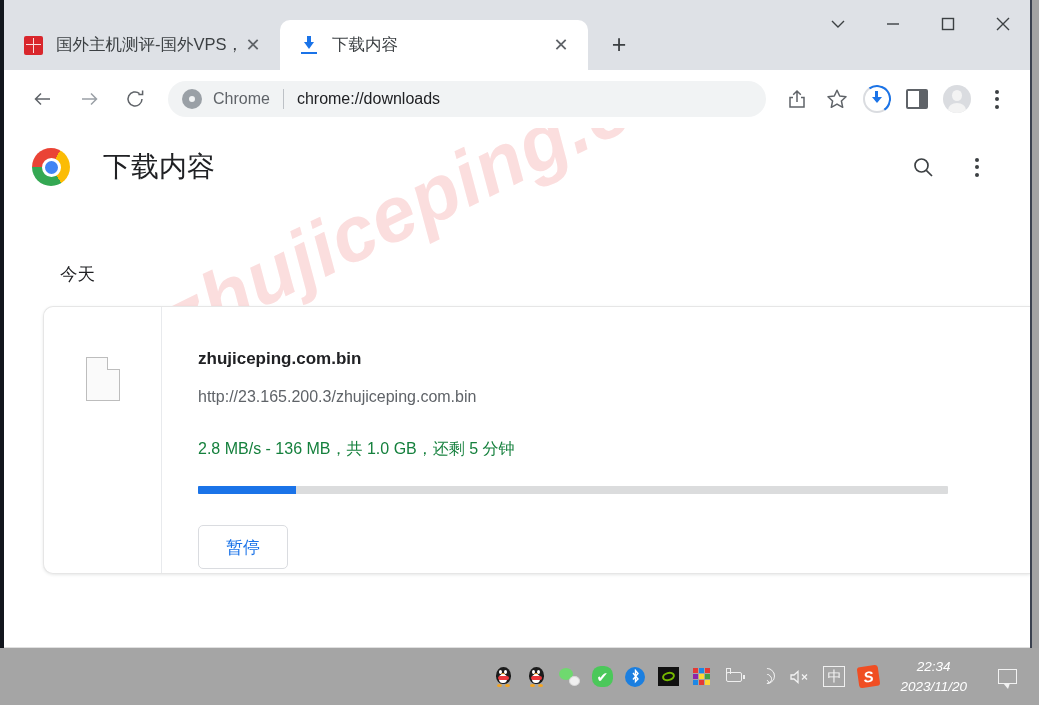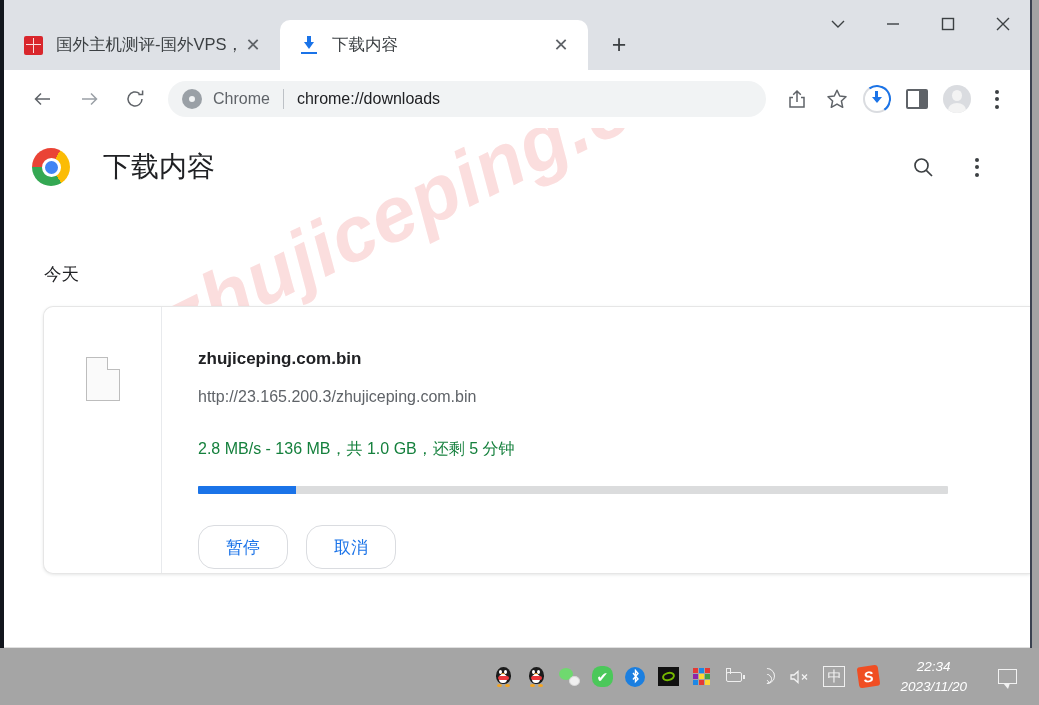--- a/index.html
+++ b/index.html
@@ -227,21 +227,21 @@
 
   .page-header { position: absolute; left: 0; top: 0; right: 0; height: 78px;
       display: flex; align-items: center; padding: 0 22px 0 28px; }
   .ph-logo { width: 38px; height: 38px; flex: 0 0 auto; }
   .ph-title { font-size: 28px; color: #202124; margin-left: 33px; }
   .ph-actions { margin-left: auto; display: flex; align-items: center; gap: 28px;
       padding-right: 18px; }
   .ph-ic { width: 26px; height: 26px; display: flex; align-items: center;
       justify-content: center; color: #3c4043; }
 
-  .today { position: absolute; left: 40px; top: 134px; font-size: 17.5px;
+  .today { position: absolute; left: 56px; top: 134px; font-size: 17.5px;
       color: #202124; }
 
   .card { position: absolute; left: 39px; top: 178px; right: 0; height: 268px;
       background: #fff; border: 1px solid #e6e6e6; border-right: none;
       border-radius: 10px 0 0 10px;
       box-shadow: 0 1px 3px rgba(60,64,67,.12); display: flex; }
   .card-iconcol { width: 118px; flex: 0 0 auto; border-right: 1px solid #e8eaed;
       display: flex; align-items: flex-start; justify-content: center;
       padding-top: 50px; }
   .fileicon { position: relative; width: 34px; height: 44px;
@@ -250,21 +250,21 @@
       width: 12px; height: 12px; background: #fff; border-left: 1px solid #bdbdbd;
       border-bottom: 1px solid #bdbdbd; }
   .card-body { flex: 1; padding: 42px 0 0 36px; position: relative; }
   .file-name { font-size: 17px; font-weight: bold; color: #202124; }
   .file-url { font-size: 16px; color: #5f6368; margin-top: 19px; }
   .file-status { font-size: 16px; color: #15803d; margin-top: 33px; }
   .progress { margin-top: 26px; width: 750px; height: 8px; background: #dbdcdd;
       border-radius: 1px; overflow: hidden; }
   .progress .fill { height: 100%; background: #1a73e8; }
   .btnrow { display: flex; gap: 18px; margin-top: 31px; }
-  .btn { min-width: 90px; height: 44px; border: 1px solid #dadce0; border-radius: 16px;
+  .btn { min-width: 90px; height: 44px; border: 1px solid #dadce0; border-radius: 5px;
       background: #fff; color: #1a73e8; font-size: 17px; display: flex;
       align-items: center; justify-content: center; padding: 0 20px;
       font-family: "Liberation Sans", sans-serif; }
   .win-bottom-shadow { position: absolute; left: 0; right: 0; bottom: 0; height: 1px;
       background: rgba(0,0,0,.12); }
 </style>
 </head>
 <body>
 
 <div id="root">
@@ -518,21 +518,20 @@
         </div>
         <div class="card-body">
           <div class="file-name">zhujiceping.com.bin</div>
           <div class="file-url">http://23.165.200.3/zhujiceping.com.bin</div>
           <div class="file-status">2.8 MB/s - 136 MB，共 1.0 GB，还剩 5 分钟</div>
           <div class="progress">
             <div class="fill" id="progress-fill" style="width: 13%; background: rgb(26, 115, 232);"></div>
           </div>
           <div class="btnrow">
             <div class="btn">暂停</div>
-            <div class="btn">取消</div>
           </div>
         </div>
       </div>
     </div>
 
     <div class="win-bottom-shadow"></div>
   </div>
 
 </div>
 

